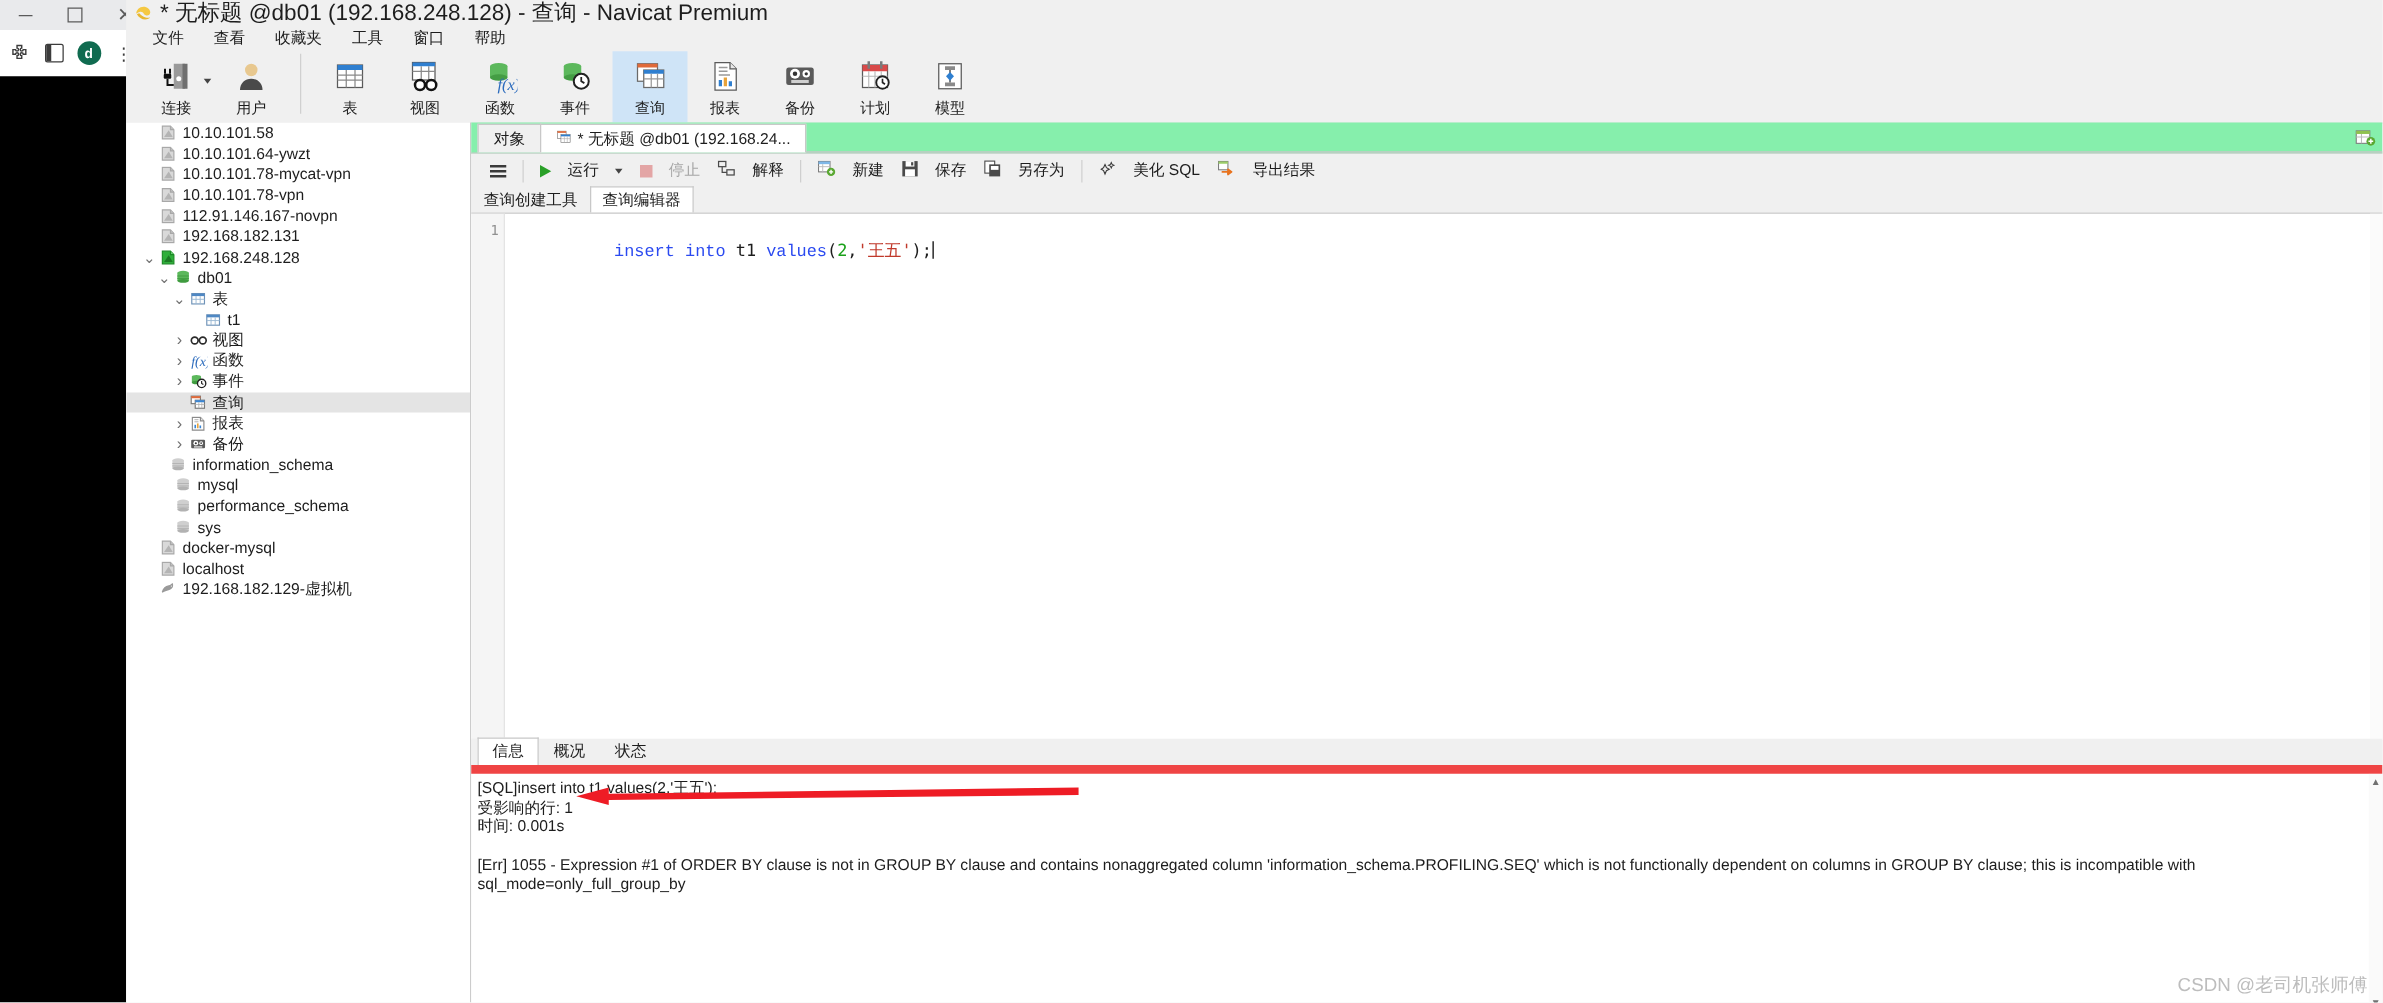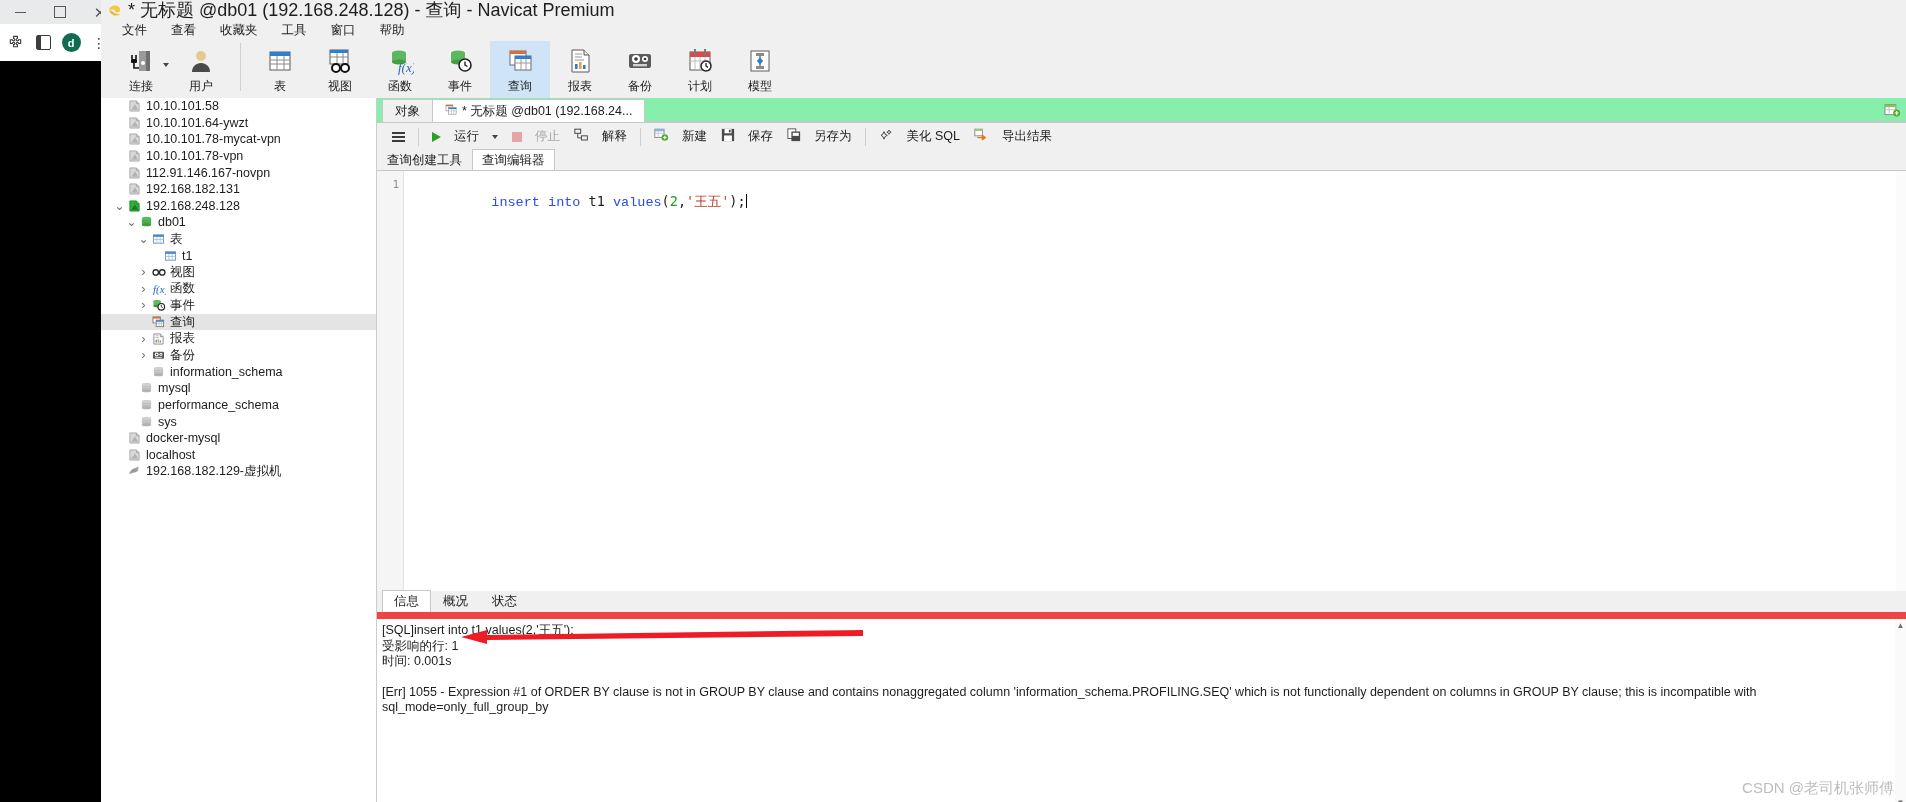--- a/index.html
+++ b/index.html
@@ -584,21 +584,21 @@
                 <rect x="1" y="3" width="12" height="7.5" rx="1" fill="#5a5a5a"></rect>
                 <circle cx="5" cy="6" r="2.1" fill="#fff"></circle>
                 <circle cx="5" cy="6" r=".9" fill="#333"></circle>
                 <circle cx="9.6" cy="6" r="1.6" fill="#fff"></circle>
                 <circle cx="9.6" cy="6" r=".7" fill="#333"></circle>
                 <rect x="3.4" y="8.6" width="7.2" height="1.3" fill="#d0d0d0"></rect>
               </svg>
             </span>
             <span class="tlabel">备份</span>
           </div>
-          <div class="tree-row" style="padding-left: 36px;">
+          <div class="tree-row" style="padding-left: 20px;">
             <span class="chev empty">·</span>
             <span class="tico">
               <svg width="13" height="12" viewBox="0 0 14 13">
                 <ellipse cx="7" cy="2.4" rx="5" ry="1.7" fill="#cfcfcf"></ellipse>
                 <rect x="2" y="2.4" width="10" height="7" fill="#cfcfcf"></rect>
                 <ellipse cx="7" cy="9.4" rx="5" ry="1.7" fill="#b2b2b2"></ellipse>
                 <path d="M2 5.2h10M2 7.3h10" stroke="#b2b2b2" stroke-width=".8"></path>
               </svg>
             </span>
             <span class="tlabel">information_schema</span>

